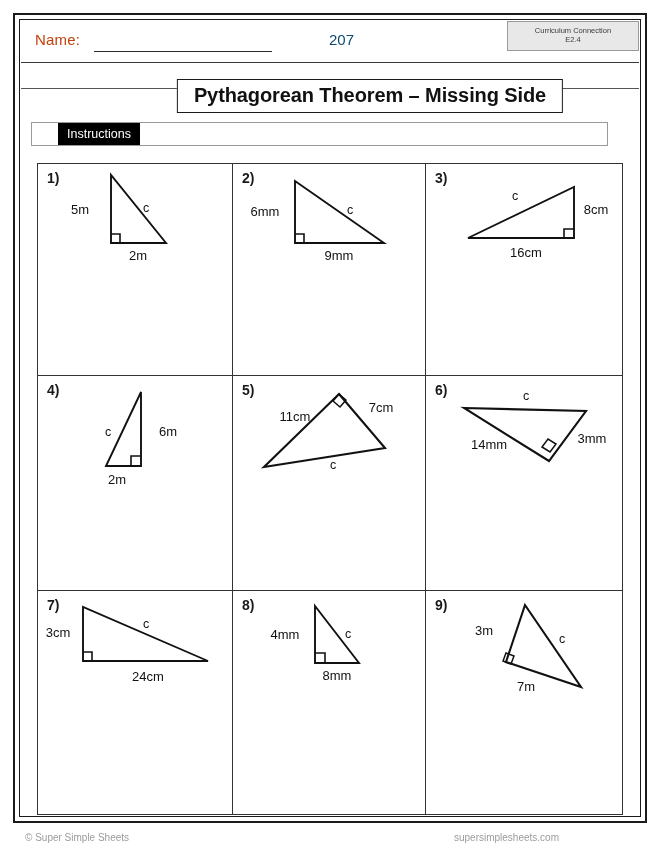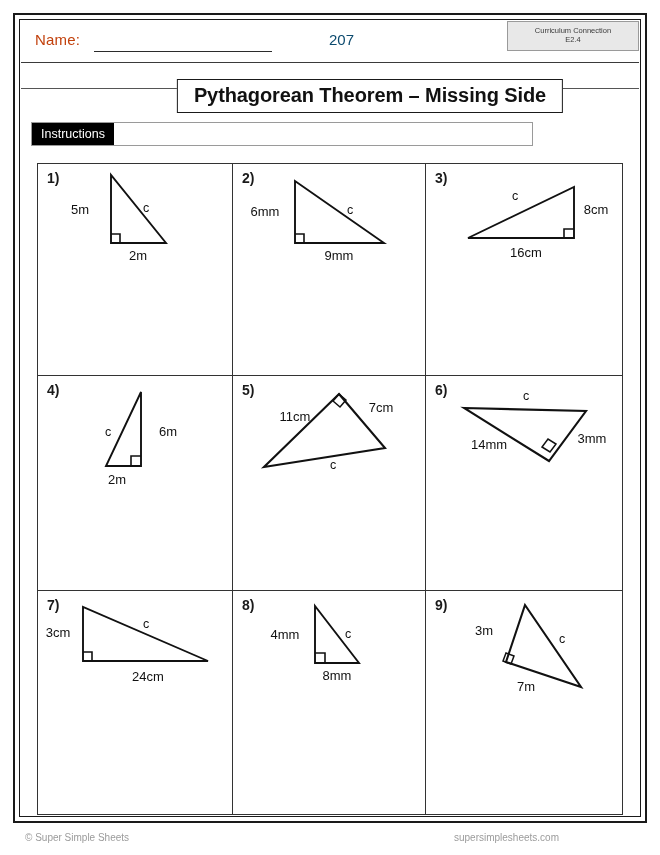--- a/index.html
+++ b/index.html
@@ -116,25 +116,26 @@
     color: #111;
     letter-spacing: -.1px;
     margin-left: 40px;
   }
 
   
   .instr-row {
     position: absolute;
     left: 31px;
     top: 122px;
-    width: 502px;
+    width: 577px;
     height: 24px;
     display: flex;
     border: 1px solid #9a9a9a;
     box-sizing: border-box;
+    padding-left: 26px;
   }
   .instr-tag {
     background: #000;
     color: #fff;
     font-size: 12.5px;
     padding: 0 9px;
     display: flex;
     align-items: center;
     white-space: nowrap;
   }

